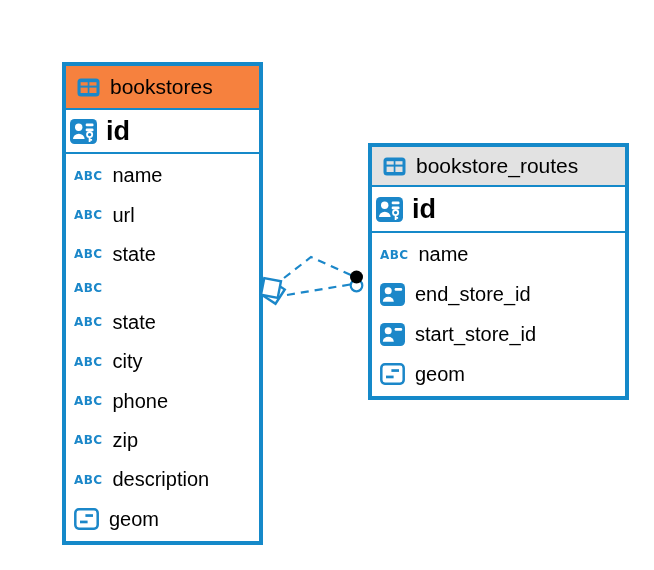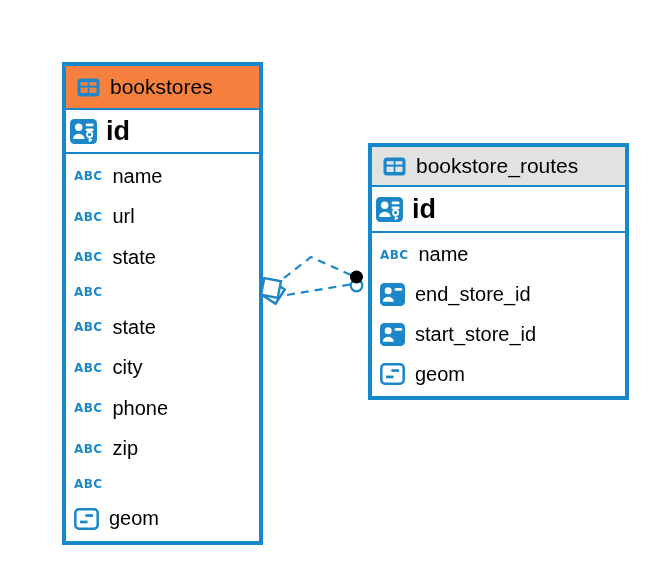--- a/index.html
+++ b/index.html
@@ -114,20 +114,21 @@
       <div class="frow">
         <span class="abc">ABC</span>
         <span class="col-name">phone</span>
       </div>
       <div class="frow">
         <span class="abc">ABC</span>
         <span class="col-name">zip</span>
       </div>
       <div class="frow">
         <span class="abc">ABC</span>
+        <span class="col-name">description</span>
       </div>
       <div class="frow">
         <svg class="icon" width="25" height="22" viewBox="0 0 25 22">
           <rect x="1.3" y="1.3" width="22.4" height="19.4" rx="3.6" fill="#fff" stroke="#1B87C9" stroke-width="2.5"></rect>
           <rect x="11.4" y="6.2" width="7.6" height="2.7" fill="#1B87C9"></rect>
           <rect x="6" y="12.6" width="7.6" height="2.7" fill="#1B87C9"></rect>
         </svg>
         <span class="col-name">geom</span>
       </div>
     </div>

